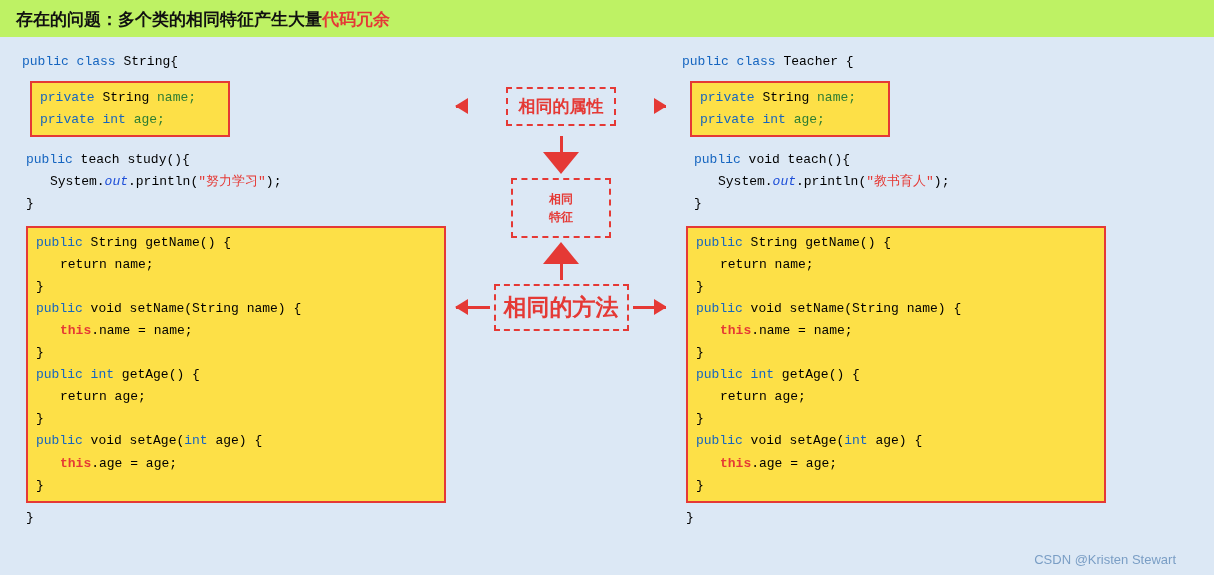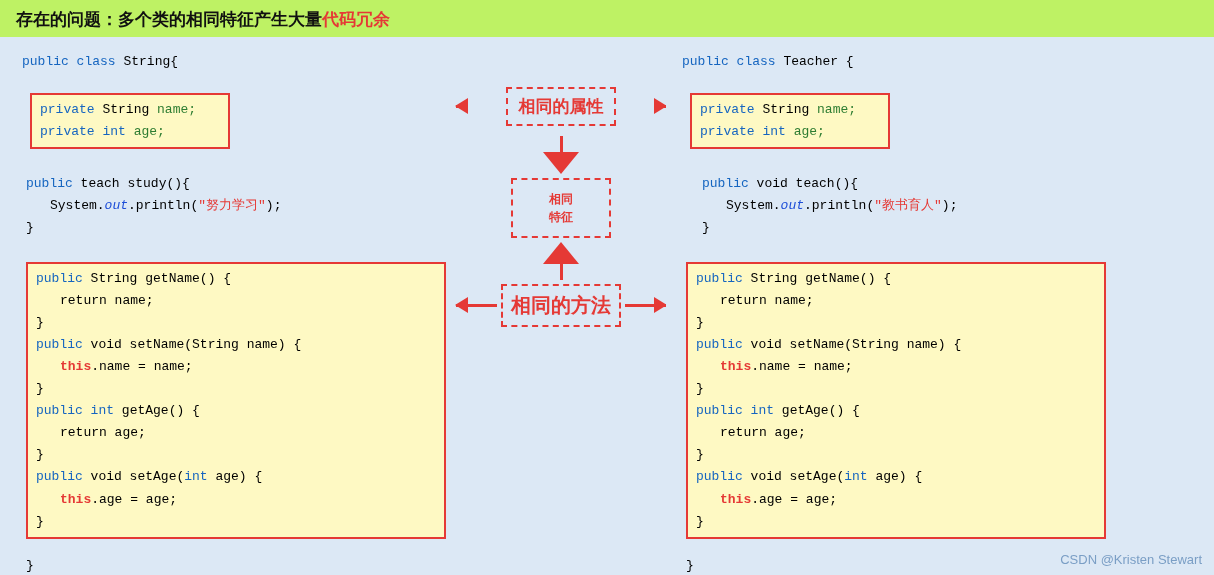--- a/index.html
+++ b/index.html
@@ -41,22 +41,22 @@
       line-height: 1.7;
       position: relative;
     }
     .code-box {
       background: #dce8f5;
       padding: 4px 0;
     }
     .red-box-block {
       border: 2px solid #e53935;
       padding: 4px 8px;
-      background: #fef9c3;
-      margin: 16px 0;
+      background: #fde047;
+      margin: 4px 0;
     }
     .kw-blue { color: #1565c0; font-weight: normal; }
     .kw-green { color: #2e7d32; }
     .str-red { color: #e53935; }
     .italic-green { color: #1d4ed8; font-style: italic; }
     .center-panel {
       width: 210px;
       display: flex;
       flex-direction: column;
       align-items: center;
@@ -71,21 +71,21 @@
       font-size: 20px;
       font-family: Arial, sans-serif;
       font-weight: bold;
       text-align: center;
       padding: 8px 18px;
       background: #dce8f5;
       min-width: 110px;
     }
     .watermark {
       position: absolute;
-      right: 12px;
+      right: 38px;
       bottom: 8px;
       color: #7a9ec5;
       font-size: 13px;
       font-family: Arial, sans-serif;
     }
   </style>
 </head>
 <body>
 
 <div class="page-title">
@@ -156,21 +156,21 @@
 
     <div style="display:flex; flex-direction:column; align-items:center; margin-top:4px;">
       <div style="width:0;height:0;border-left:18px solid transparent;border-right:18px solid transparent;border-bottom:22px solid #e53935;"></div>
       <div style="width:3px; height:16px; background:#e53935;"></div>
     </div>
 
     <div style="display:flex; align-items:center; width:100%; justify-content:space-between; margin-top:4px; position:relative;">
       <div style="flex:1; height:3px; background:#e53935; position:relative;">
         <div style="position:absolute; left:-1px; top:-7px; width:0; height:0; border-top:8px solid transparent; border-bottom:8px solid transparent; border-right:13px solid #e53935;"></div>
       </div>
-      <div class="label-box" style="margin:0 4px; font-size:20px; padding:6px 8px;font-family:Liberation Mono, monospace;">相同的方法</div>
+      <div class="label-box" style="margin:0 4px; font-size:23px; padding:6px 8px;font-family:Liberation Mono, monospace;">相同的方法</div>
       <div style="flex:1; height:3px; background:#e53935; position:relative;">
         <div style="position:absolute; right:-1px; top:-7px; width:0; height:0; border-top:8px solid transparent; border-bottom:8px solid transparent; border-left:13px solid #e53935;"></div>
       </div>
     </div>
   </div>
 
   <div class="code-panel" style="max-width:450px; padding-left:16px;">
     <div class="code-box">
       <span class="kw-blue">public </span><span class="kw-blue">class </span><span>Teacher {</span>
     </div>
@@ -179,21 +179,21 @@
       <div>
         <span class="kw-blue">private </span><span>String </span><span class="kw-green">name;</span>
       </div>
       <div>
         <span class="kw-blue">private </span><span class="kw-blue">int </span><span class="kw-green">age;</span>
       </div>
     </div>
 
     <div style="height:8px;"></div>
     
-    <div style="margin-left:20px;">
+    <div style="margin-left:12px;">
       <div><span class="kw-blue">public</span><span> void teach(){</span></div>
       <div style="padding-left:24px;">System.<span class="italic-green">out</span>.println(<span class="str-red">"教书育人"</span>);</div>
       <div>}</div>
     </div>
 
     <div style="height:6px;"></div>
     
     <div class="red-box-block" style="margin-left:4px;">
       <div><span class="kw-blue">public</span><span> String getName() {</span></div>
       <div style="padding-left:24px;">return name;</div>

